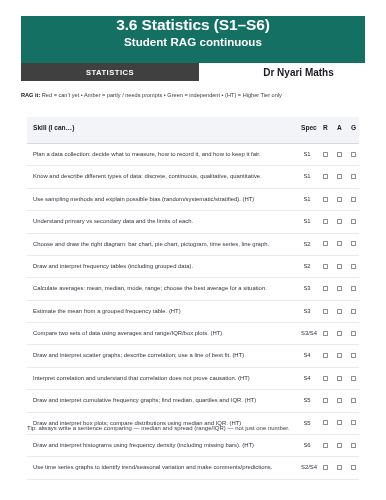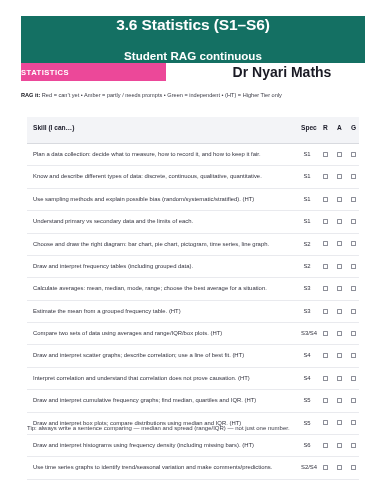--- a/index.html
+++ b/index.html
@@ -19,21 +19,21 @@
 
   
   .banner {
     position: absolute;
     left: 21px; top: 16px;
     width: 344px; height: 47px;
     background: #147063;
     display: flex;
     flex-direction: column;
     align-items: center;
-    justify-content: space-between;
+    justify-content: flex-start;
   }
   .banner-title {
     color: #ffffff;
     font-size: 15.5px;
     font-weight: bold;
     letter-spacing: -0.1px;
     line-height: 1.12;
     margin: 0;
   }
   .banner-sub {
@@ -46,41 +46,42 @@
 
   
   .strip {
     position: absolute;
     left: 21px; top: 63px;
     width: 344px; height: 18px;
     display: flex;
     align-items: stretch;
   }
   .strip-tab {
-    width: 145px;
-    background: #ec4899;
+    width: 178px;
+    background: #404040;
     display: flex;
     align-items: center;
+    justify-content: center;
   }
   .strip-tab-label {
     color: #ffffff;
     font-size: 7.6px;
     font-weight: bold;
     letter-spacing: 0.5px;
   }
   .strip-right {
     flex: 1;
     background: #ffffff;
     display: flex;
     align-items: center;
     justify-content: center;
   }
   .strip-right-label {
     color: #1a1a24;
-    font-size: 14px;
+    font-size: 10px;
     font-weight: bold;
     padding-left: 33px;
   }
 
   
   .ragkey {
     position: absolute;
     left: 21px; top: 92px;
     width: 350px;
     font-size: 5.6px;

